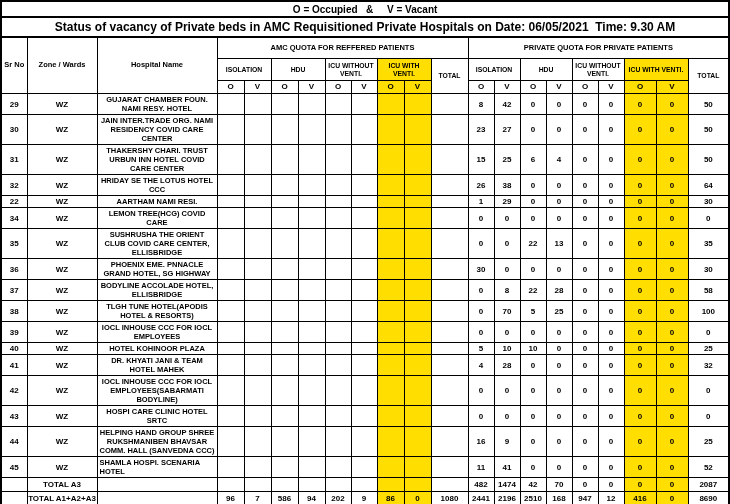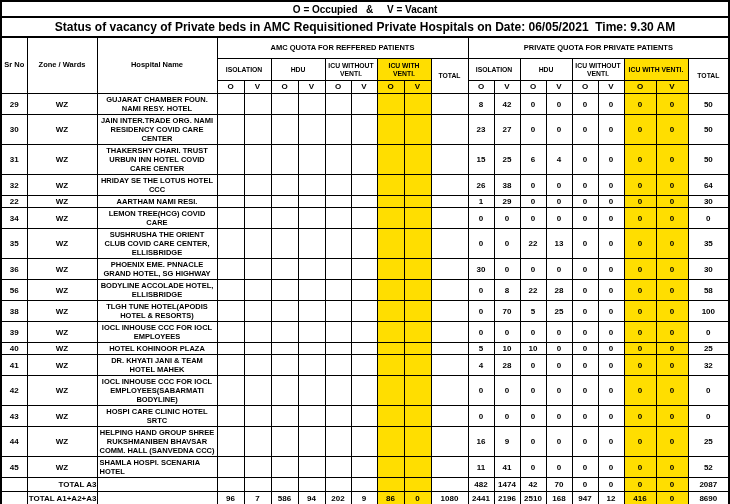--- a/index.html
+++ b/index.html
@@ -36,21 +36,21 @@
   }
   th.hc{font-size:7.5px;text-align:center;line-height:1.15;}
   tr.h1 th{height:20px;margin-top:7px;}
   tr.h2 th{height:21px;}
   tr.h3 th{height:12px;font-size:8px;}
   th.sub{font-size:6.8px;line-height:1.15;padding:0 1px;}
   .yl{background:var(--yl);}
   td.n{font-size:8px;text-align:center;padding:1px 0;}
   td.hosp{font-size:7.5px;text-align:center;line-height:1.2;padding:1px 2px;}
   td.hosp.la{text-align:left;}
-  td.lab{font-size:8px;text-align:right;padding:1px 0;}
+  td.lab{font-size:8px;text-align:center;padding:1px 0;}
   tr.total-row td{padding-top:2px;padding-bottom:2px;}
 </style>
 </head>
 <body>
 
 <div class="sheet">
 
   <table class="tbl" id="main-table">
     <colgroup>
       <col style="width:26px">
@@ -299,21 +299,21 @@
           <td class="n">0</td>
           <td class="n">0</td>
           <td class="n">0</td>
           <td class="n">0</td>
           <td class="n">0</td>
           <td class="n yl">0</td>
           <td class="n yl">0</td>
           <td class="n">30</td>
         </tr>
         <tr>
-          <td class="n">56</td>
+          <td class="n">37</td>
           <td class="n">WZ</td>
           <td class="hosp">BODYLINE ACCOLADE HOTEL, ELLISBRIDGE</td>
           <td class="n"></td>
           <td class="n"></td>
           <td class="n"></td>
           <td class="n"></td>
           <td class="n"></td>
           <td class="n"></td>
           <td class="n yl"></td>
           <td class="n yl"></td>

